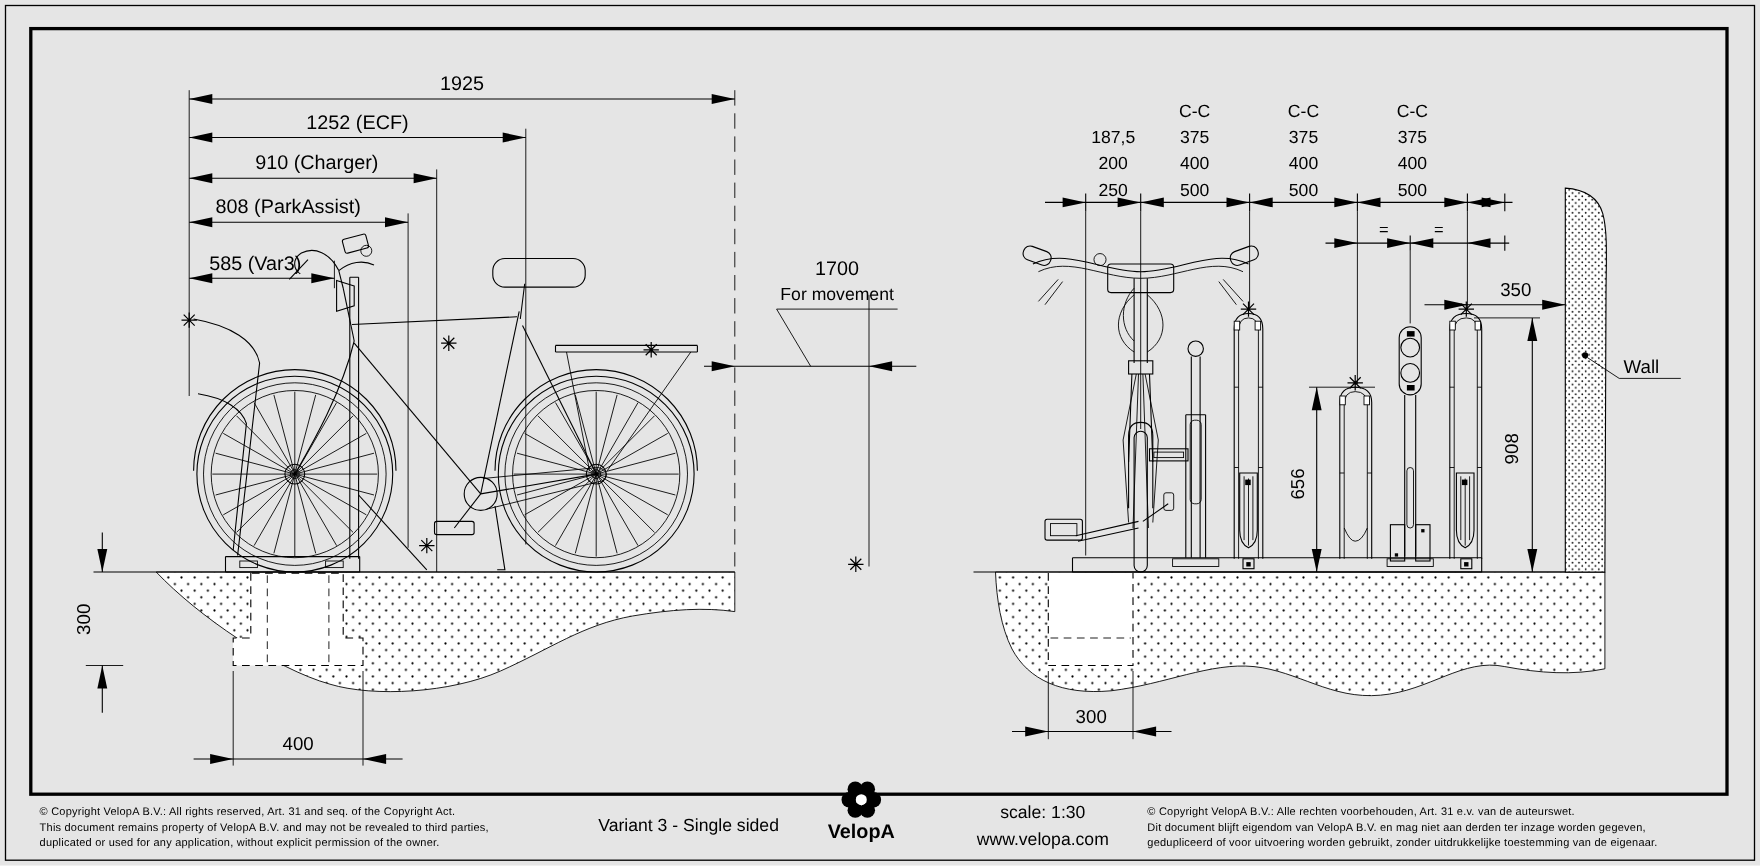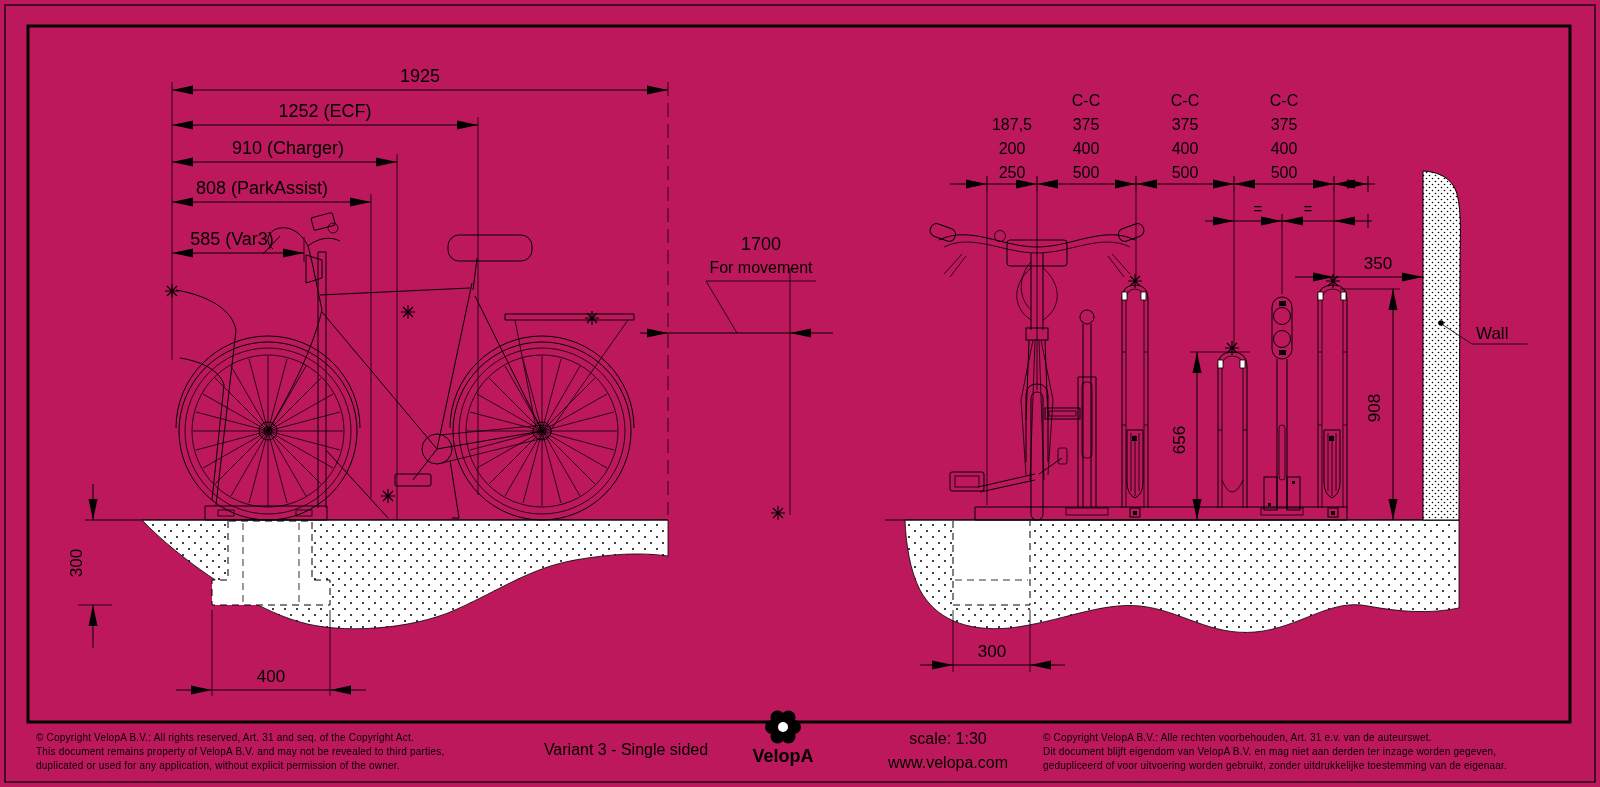--- a/index.html
+++ b/index.html
@@ -1,16 +1,16 @@
 <!DOCTYPE html>
 <html><head>
 <meta charset="utf-8">
 <style>
   html,body { margin:0; padding:0; background:#fff; }
-  .sheet { width:1600px; height:787px; position:relative; background:#be185d; }
+  .sheet { width:1600px; height:787px; position:relative; background:#e5e5e5; }
   svg { display:block; }
   .t  { fill:#000; stroke:none; font-family:"Liberation Sans", sans-serif; }
   .t18 { font-size:18px; }
   .t17 { font-size:17px; }
   .t16 { font-size:16px; }
   .t15 { font-size:15px; }
   .t10 { font-size:10px; letter-spacing:0.2px; }
   .tb  { font-weight:bold; }
   .ln   { stroke:#000; fill:none; stroke-width:1; }
   .thin { stroke:#000; fill:none; stroke-width:0.8; }

